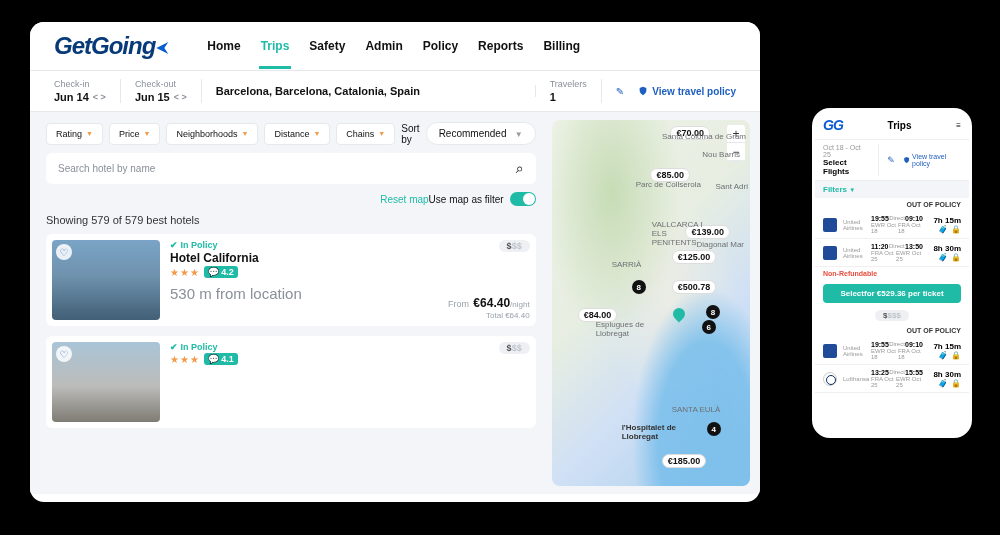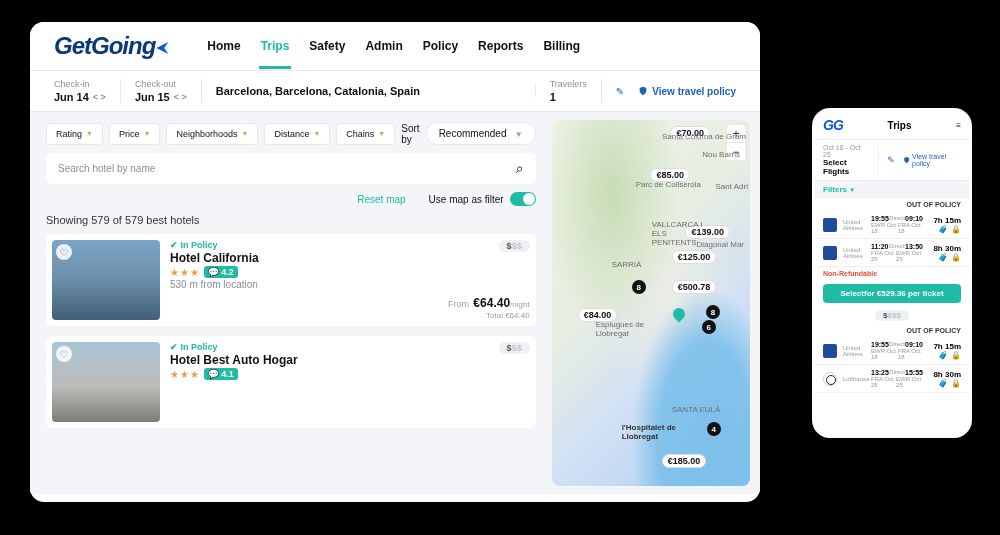--- a/index.html
+++ b/index.html
@@ -24,38 +24,38 @@
 .left{flex:1;padding:10px 16px;display:flex;flex-direction:column;gap:8px}
 .filters-row{display:flex;gap:6px;align-items:center}
 .filter-pill{background:#fff;border:1px solid #e6e8ec;border-radius:4px;padding:5px 9px;font-size:9px;color:#111;display:flex;align-items:center;gap:4px;cursor:pointer}
 .filter-pill .dd{color:#f2994a;font-size:7px}
 .sort-group{margin-left:auto;display:flex;align-items:center;gap:6px;font-size:10px;color:#111}
 .sort-select{background:#fff;border:1px solid #e6e8ec;border-radius:14px;padding:5px 12px;font-size:10px;display:flex;align-items:flex-end;gap:6px;min-width:110px}
 .search-hotel{background:#fff;border-radius:6px;display:flex;align-items:center;padding:7px 12px;font-size:10px;color:#8a8f99}
 .search-hotel .mag{margin-left:auto;color:#111;font-size:14px}
 .results-meta{display:flex;align-items:center;font-size:10px;color:#111}
 .results-meta .spacer{flex:1}
-.reset-map{color:#1fbba6;margin-right:23px}
+.reset-map{color:#1fbba6;margin-right:0}
 .toggle{width:26px;height:14px;background:#1fbba6;border-radius:8px;position:relative;margin-left:6px}
 .toggle::after{content:"";position:absolute;right:1px;top:1px;width:12px;height:12px;border-radius:50%;background:#fff}
 .showing{font-size:11px;color:#333}
 .cards{display:flex;flex-direction:column;gap:10px;overflow:hidden}
 .card{display:flex;gap:10px;background:#fff;border-radius:6px;padding:6px}
 .thumb{width:108px;height:80px;border-radius:4px;position:relative;overflow:hidden}
 .thumb.p1{background:linear-gradient(180deg,#7aa4c6 0%,#6f92ad 45%,#415f76 100%)}
 .thumb.p2{background:linear-gradient(180deg,#a9c4d6 0%,#bcbcba 55%,#7f7c74 100%)}
 .heart{position:absolute;left:4px;top:4px;width:16px;height:16px;border-radius:50%;background:rgba(255,255,255,.85);display:flex;align-items:center;justify-content:center;color:#1f5fbf;font-size:10px}
 .cinfo{display:flex;flex-direction:column;gap:1px;flex:1}
 .pol{color:#1fbba6;font-size:9px;font-weight:600;display:flex;align-items:center;gap:3px}
 .pol::before{content:"✔";font-size:9px}
 .hname{font-weight:700;font-size:12px;color:#111}
 .stars{display:flex;align-items:center;gap:4px}
 .star{color:#f2994a;font-size:10px;letter-spacing:1px}
 .rating-badge{background:#1fbba6;color:#fff;font-size:9px;font-weight:700;padding:1px 4px;border-radius:3px;display:flex;align-items:center;gap:2px}
-.dist{font-size:10px;color:#8a8f99;}
+.dist{font-size:15px;color:#8a8f99;margin-top:6px}
 .price-col{display:flex;flex-direction:column;align-items:flex-end;justify-content:space-between;min-width:82px}
 .tier{background:#eef0f3;color:#bfc4cc;font-size:9px;font-weight:700;border-radius:10px;padding:1px 8px}
 .tier .on{color:#555}
 .from{font-size:9px;color:#9aa0aa}
 .price{font-weight:700;font-size:12px;color:#111}
 .pnight{font-size:8px;color:#9aa0aa;font-weight:400}
 .tot{font-size:8px;color:#9aa0aa}
 .mapwrap{width:300px;position:relative;margin:8px 10px 8px 0;border-radius:8px;overflow:hidden;background:linear-gradient(135deg,#eef3e7 0%,#e7eee1 40%,#d0e0f5 65%,#a8d0ed 100%)}
 .mapwrap::before{content:"";position:absolute;inset:0;background:
  radial-gradient(ellipse at 78% 88%, rgba(120,190,235,.9) 0%, rgba(120,190,235,.85) 22%, transparent 34%),
@@ -216,21 +216,20 @@
             </div>
           </div>
         </div>
 
         <div class="card">
           <div class="thumb p2">
               <span class="heart">♡</span>
             </div>
           <div class="cinfo">
             <span class="pol">In Policy</span>
-            <span class="hname">Hotel Best Auto Hogar</span>
             <div class="stars">
               <span class="star">★★★</span>
               <span class="rating-badge">💬 <span>4.1</span></span>
             </div>
           </div>
           <div class="price-col">
             <span class="tier"><span class="on">$</span>$$</span>
           </div>
         </div>
       </div>

